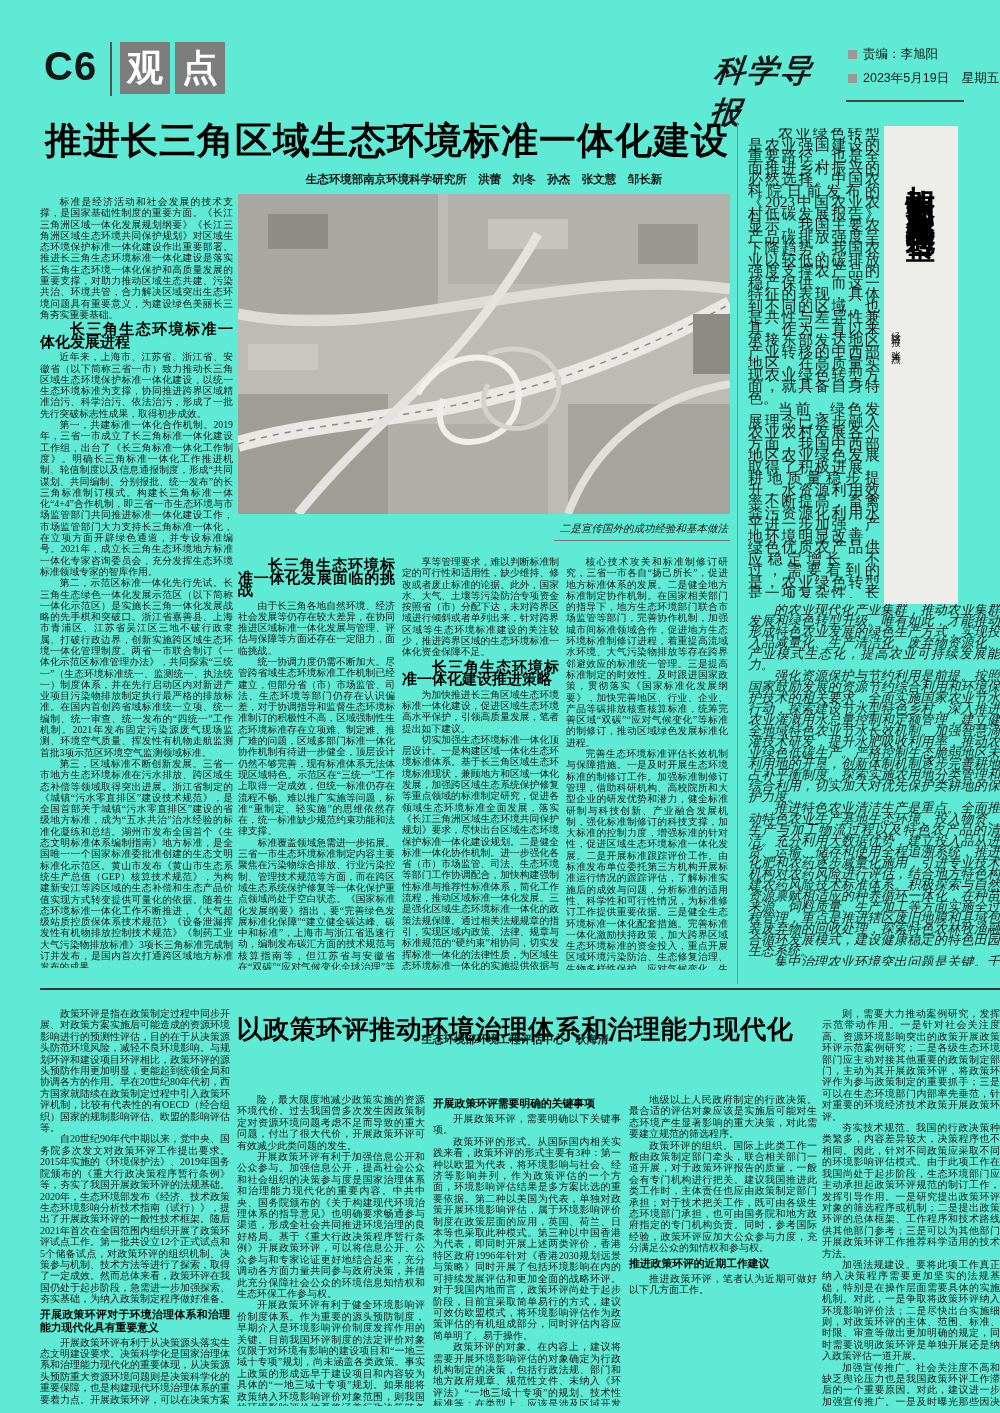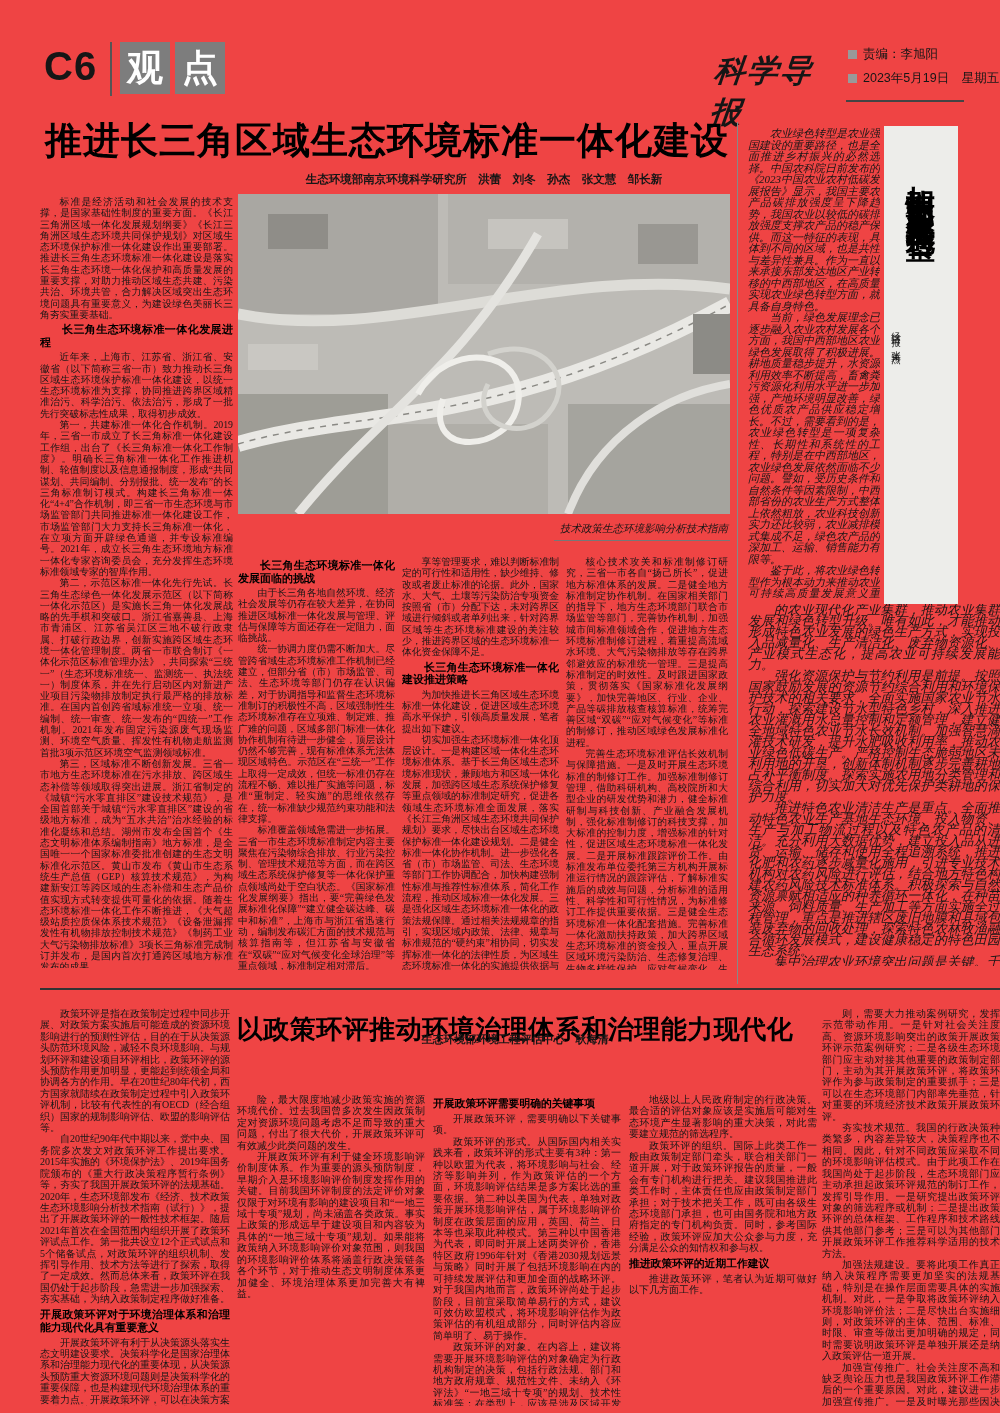--- a/index.html
+++ b/index.html
@@ -1,16 +1,16 @@
 <!DOCTYPE html>
 <html><head>
 <meta charset="utf-8">
 <style>
   html,body{margin:0;padding:0;background:#e9e9e7;}
-  .page{position:relative;width:1000px;height:1413px;background:#ef4444;margin:0 auto;
+  .page{position:relative;width:1000px;height:1413px;background:#5eead4;margin:0 auto;
         font-family:"Liberation Serif",serif;color:#161616;overflow:hidden;}
 
   
   .page-code{position:absolute;left:44px;top:44px;font-family:"Liberation Sans",sans-serif;
              font-weight:bold;font-size:40px;letter-spacing:1px;}
   .hdr-vline{position:absolute;left:110px;top:42px;width:2px;height:54px;background:#555;}
   .badges{position:absolute;left:120px;top:42px;display:flex;gap:5px;}
   .badge{width:50px;height:52px;background:#7d7d7d;color:#fff;font-family:"Liberation Sans",sans-serif;
          font-weight:bold;font-size:36px;display:flex;align-items:center;justify-content:center;}
   .masthead{position:absolute;left:712px;top:50px;width:130px;font-family:"DejaVu Serif",serif;
@@ -32,29 +32,29 @@
                font-size:11.5px;font-weight:bold;}
   .photo{position:absolute;left:238px;top:194px;width:492px;height:320px;overflow:hidden;}
   .photo-caption{position:absolute;left:238px;top:522px;width:492px;text-align:right;
                  font-style:italic;font-size:10.5px;}
   .photo-caption span{border-bottom:1px solid #777;padding:0 2px 4px 6px;display:inline-block;}
 
   .col{position:absolute;text-align:justify;overflow:hidden;}
   .col p{margin:0;text-indent:2em;}
   .col h4{margin:3px 0;font-family:"Liberation Sans",sans-serif;font-weight:bold;color:#000;}
   .main-col{font-size:9.8px;line-height:11.3px;}
-  .main-col h4{font-size:11px;line-height:12.5px;text-indent:2em;font-family:Liberation Serif, serif;}
+  .main-col h4{font-size:15px;line-height:12.5px;text-indent:2em;font-family:Liberation Serif, serif;}
   .col-left {left:40px; top:196px;width:193px;height:772px;}
   .col-a    {left:238px;top:556px;width:157px;height:414px;}
   .col-b    {left:402px;top:556px;width:157px;height:414px;}
   .col-c    {left:566px;top:556px;width:162px;height:414px;}
 
   
-  .side-top{left:748px;top:128px;width:132px;height:470px;font-style:italic;
-            font-size:11px;line-height:11.5px;}
+  .side-top{left:748px;top:128px;width:132px;height:470px;
+            font-size:15px;line-height:11.5px;}
   .side-bottom{left:748px;top:604px;width:252px;height:362px;font-style:italic;
                font-size:13px;line-height:11px;}
   .side-title-block{position:absolute;left:884px;top:126px;width:74px;height:478px;background:#ededea;}
   .side-title{position:absolute;left:50%;transform:translateX(-50%);top:36px;
               writing-mode:vertical-rl;text-orientation:upright;font-size:29px;font-weight:600;
               letter-spacing:4px;color:#000;font-family:"Liberation Serif",serif;}
   .side-attrib{position:absolute;left:5px;top:198px;writing-mode:vertical-rl;text-orientation:upright;
                font-size:9.5px;letter-spacing:2px;font-style:normal;}
 
   
@@ -113,21 +113,21 @@
       <path d="M0,250 C120,215 260,235 492,110" stroke="#8a8984" stroke-width="1.5" fill="none" stroke-dasharray="6 6"></path>
       <path d="M0,120 C150,150 320,70 492,95" stroke="#dddcd7" stroke-width="11" fill="none"></path>
       <path d="M60,320 C140,220 220,180 300,40" stroke="#e4e3df" stroke-width="9" fill="none"></path>
       <path d="M180,200 c30,-55 110,-45 100,10 c-8,48 -95,55 -75,-5" stroke="#efeeea" stroke-width="6" fill="none"></path>
       <path d="M250,160 c55,-20 90,25 60,60 c-25,30 -80,10 -60,-30" stroke="#d3d2cd" stroke-width="5" fill="none"></path>
       <path d="M330,320 C360,240 430,200 492,190" stroke="#e0dfdb" stroke-width="8" fill="none"></path>
       <rect x="455" y="120" width="37" height="60" fill="#8c8b86"></rect>
       <rect x="10" y="150" width="70" height="26" fill="#c9c7c2"></rect>
     </svg>
   </div>
-  <div class="photo-caption"><span>技术政策生态环境影响分析技术指南</span></div>
+  <div class="photo-caption"><span>二是宣传国外的成功经验和基本做法</span></div>
 
   <div class="col main-col col-left">
       <p>标准是经济活动和社会发展的技术支撑，是国家基础性制度的重要方面。《长江三角洲区域一体化发展规划纲要》《长江三角洲区域生态环境共同保护规划》对区域生态环境保护标准一体化建设作出重要部署。推进长三角生态环境标准一体化建设是落实长三角生态环境一体化保护和高质量发展的重要支撑，对助力推动区域生态共建、污染共治、环境共管，合力解决区域突出生态环境问题具有重要意义，为建设绿色美丽长三角夯实重要基础。</p>
       <h4>长三角生态环境标准一体化发展进程</h4>
       <p>近年来，上海市、江苏省、浙江省、安徽省（以下简称三省一市）致力推动长三角区域生态环境保护标准一体化建设，以统一生态环境标准为支撑，协同推进跨界区域精准治污、科学治污、依法治污，形成了一批先行突破标志性成果，取得初步成效。</p>
       <p>第一，共建标准一体化合作机制。2019年，三省一市成立了长三角标准一体化建设工作组，出台了《长三角标准一体化工作制度》。明确长三角标准一体化工作推进机制、轮值制度以及信息通报制度，形成“共同谋划、共同编制、分别报批、统一发布”的长三角标准制订模式。构建长三角标准一体化“4+4”合作机制，即三省一市生态环境与市场监管部门共同推进标准一体化建设工作，市场监管部门大力支持长三角标准一体化，在立项方面开辟绿色通道，并专设标准编号。2021年，成立长三角生态环境地方标准一体化专家咨询委员会，充分发挥生态环境标准领域专家的智库作用。</p>
       <p>第二，示范区标准一体化先行先试。长三角生态绿色一体化发展示范区（以下简称一体化示范区）是实施长三角一体化发展战略的先手棋和突破口。浙江省嘉善县、上海市青浦区、江苏省吴江区三地不破行政隶属、打破行政边界，创新实施跨区域生态环境一体化管理制度。两省一市联合制订《一体化示范区标准管理办法》，共同探索“三统一”（生态环境标准统一、监测统一、执法统一）制度体系，并在先行启动区内对新进产业项目污染物排放制定执行最严格的排放标准。在国内首创跨省域标准统一立项、统一编制、统一审查、统一发布的“四统一”工作机制。2021年发布固定污染源废气现场监测、环境空气质量、挥发性有机物走航监测首批3项示范区环境空气监测领域标准。</p>
       <p>第三，区域标准不断创新发展。三省一市地方生态环境标准在污水排放、跨区域生态补偿等领域取得突出进展。浙江省制定的《城镇“污水零直排区”建设技术规范》，是全国首部关于城镇“污水零直排区”建设的省级地方标准，成为“五水共治”治水经验的标准化凝练和总结。湖州市发布全国首个《生态文明标准体系编制指南》地方标准，是全国唯一一个国家标准委批准创建的生态文明标准化示范区。黄山市发布《黄山市生态系统生产总值（GEP）核算技术规范》，为构建新安江等跨区域的生态补偿和生态产品价值实现方式转变提供可量化的依据。随着生态环境标准一体化工作不断推进，《大气超级站质控质保体系技术规范》《设备泄漏挥发性有机物排放控制技术规范》《制药工业大气污染物排放标准》3项长三角标准完成制订并发布，是国内首次打通跨区域地方标准发布的成果。</p>
     </div>
   <div class="col main-col col-a">
@@ -163,26 +163,27 @@
       <p>的农业现代化产业集群，推动农业集群发展和绿色转型升级。唯有如此，才能推动形成特色农业发展的绿色生产方式，实现投入品减量化、生产清洁化、废弃物资源化、产业模式生态化，提高农业可持续发展能力。</p>
       <p>强化资源保护与节约利用是前提。按照国家鼓励发展的资源节约综合利用和环境保护技术的相关要求，全面实施国家农业节水行动，探索建设节水型特色乡村，深入推进农业灌溉用水总量控制和定额管理，建立健全地域特色农业节水长效机制。加强智慧滴灌技术研发，提升水肥吸收利用率，推动农业绿色低碳生产。严格控制生态脆弱地区未利用地的开垦，创新体制机制逐步完善耕地占补平衡制度。探索实施农用地分类管理和综合利用，切实加大对优先保护类耕地的保护力度。</p>
       <p>推进特色农业清洁生产是重点。全面推动特色农业生产基地生态环境、投入物资、生产与加工物流过程以及特色农产品的清洁。充分利用大数据优势，建立投入品从进货、运输、储存和使用全程追溯系统，推进化肥和农药逐步减量化施用，引进专业技术机构对农药风险进行评估，结合地方特色构建农药风险技术标准体系。积极探索与自然资源禀赋相适应的种养循环一体化，在种苗来源、饲料质量、生产加工等方面实施全过程管理，重点是推进辖区废旧地膜和县域包装废弃物的回收处理，探索特色农林牧渔融合循环发展模式，建设健康稳定的特色田园生态系统。</p>
       <p>集中治理农业环境突出问题是关键。千方百计保护现有耕地，大力实施土壤污染防治行动计划，组织专业机构集中开展土壤污染状况评查，建立农业耕地分级分类数据库，为有序推进分类治理、有效修复和高效使用打下坚实基础。充分利用环保大督察的倒逼机制，加快环境监测和执法逐步向农村延伸，重点监测高污染行业企业的排放，严禁未经达标处理的城镇污水和其他污染物进入农业农村，强化全区域范围内的经常性执法监管，保护好农业生产生态环境。</p>
     </div>
 
   <div class="bottom-headline">以政策环评推动环境治理体系和治理能力现代化</div>
   <div class="bottom-byline">生态环境部环境工程评估中心　耿海清</div>
   <div class="col b-col bcol-1">
       <p>政策环评是指在政策制定过程中同步开展、对政策方案实施后可能造成的资源环境影响进行的预测性评估，目的在于从决策源头防范环境风险，减轻不良环境影响。与规划环评和建设项目环评相比，政策环评的源头预防作用更加明显，更能起到统领全局和协调各方的作用。早在20世纪80年代初，西方国家就陆续在政策制定过程中引入政策环评机制，比较有代表性的有OECD（经合组织）国家的规制影响评估、欧盟的影响评估等。</p>
-      <p>自20世纪90年代中期以来，党中央、国务院多次发文对政策环评工作提出要求。2015年实施的《环境保护法》、2019年国务院颁布的《重大行政决策程序暂行条例》等，夯实了我国开展政策环评的法规基础。2020年，生态环境部发布《经济、技术政策生态环境影响分析技术指南（试行）》，提出了开展政策环评的一般性技术框架。随后2021年首次在全国范围内组织开展了政策环评试点工作。第一批共设立12个正式试点和5个储备试点，对政策环评的组织机制、发挥引导作用、技术方法等进行了探索，取得了一定成效。然而总体来看，政策环评在我国仍处于起步阶段，急需进一步加强探索、夯实基础，为纳入政策制定程序做好准备。</p>
+      <p>自20世纪90年代中期以来，党中央、国务院多次发文对政策环评工作提出要求。2015年实施的《环境保护法》、2019年国务院颁布的《重大行政决策程序暂行条例》等，夯实了我国开展政策环评的法规基础。2020年，生态环境部发布《经济、技术政策生态环境影响分析技术指南（试行）》，提出了开展政策环评的一般性技术框架。随后2021年首次在全国范围内组织开展了政策环评试点工作。第一批共设立12个正式试点和5个储备试点，对政策环评的组织机制、决策参与机制、技术方法等进行了探索，取得了一定成效。然而总体来看，政策环评在我国仍处于起步阶段，急需进一步加强探索、夯实基础，为纳入政策制定程序做好准备。</p>
       <h4>开展政策环评对于环境治理体系和治理能力现代化具有重要意义</h4>
       <p>开展政策环评有利于从决策源头落实生态文明建设要求。决策科学化是国家治理体系和治理能力现代化的重要体现，从决策源头预防重大资源环境问题则是决策科学化的重要保障，也是构建现代环境治理体系的重要着力点。开展政策环评，可以在决策方案形成伊始就纳入生态文明建设要求，有效预防环境风</p>
     </div>
   <div class="col b-col bcol-2">
       <p>险，最大限度地减少政策实施的资源环境代价。过去我国曾多次发生因政策制定对资源环境问题考虑不足而导致的重大问题，付出了很大代价，开展政策环评可有效减少此类问题的发生。</p>
+      <p>开展政策环评有利于加强信息公开和公众参与。加强信息公开，提高社会公众和社会组织的决策参与度是国家治理体系和治理能力现代化的重要内容。中共中央、国务院颁布的《关于构建现代环境治理体系的指导意见》也明确要求畅通参与渠道，形成全社会共同推进环境治理的良好格局。基于《重大行政决策程序暂行条例》开展政策环评，可以将信息公开、公众参与和专家论证更好地结合起来，充分调动各方面力量共同参与政府决策，并借此充分保障社会公众的环境信息知情权和生态环保工作参与权。</p>
       <p>开展政策环评有利于健全环境影响评价制度体系。作为重要的源头预防制度，早期介入是环境影响评价制度发挥作用的关键。目前我国环评制度的法定评价对象仅限于对环境有影响的建设项目和“一地三域十专项”规划，尚未涵盖各类政策。事实上政策的形成远早于建设项目和内容较为具体的“一地三域十专项”规划。如果能将政策纳入环境影响评价对象范围，则我国的环境影响评价体系将涵盖行政决策链条各个环节，对于推动生态文明制度体系更加健全、环境治理体系更加完善大有裨益。</p>
     </div>
   <div class="col b-col bcol-3">
       <h4>开展政策环评需要明确的关键事项</h4>
       <p>开展政策环评，需要明确以下关键事项。</p>
       <p>政策环评的形式。从国际国内相关实践来看，政策环评的形式主要有3种：第一种以欧盟为代表，将环境影响与社会、经济等影响并列，作为政策评估的一个方面，环境影响评估结果是多方案比选的重要依据。第二种以美国为代表，单独对政策开展环境影响评估，属于环境影响评价制度在政策层面的应用，英国、荷兰、日本等也采取此种模式。第三种以中国香港为代表，即同时开展上述两类评价，香港特区政府1996年针对《香港2030规划远景与策略》同时开展了包括环境影响在内的可持续发展评估和更加全面的战略环评。对于我国内地而言，政策环评尚处于起步阶段，目前宜采取简单易行的方式，建议可效仿欧盟模式，将环境影响评估作为政策评估的有机组成部分，同时评估内容应简单明了、易于操作。</p>
       <p>政策环评的对象。在内容上，建议将需要开展环境影响评估的对象确定为行政机构制定的决策，包括行政法规、部门和地方政府规章、规范性文件、未纳入《环评法》“一地三域十专项”的规划、技术性标准等；在类型上，应该是涉及区域开发和建设行为的经济政策和技术政策；在层级上，应包括国务院有关部门和</p>
     </div>
   <div class="col b-col bcol-4">
       <p>地级以上人民政府制定的行政决策。最合适的评估对象应该是实施后可能对生态环境产生显著影响的重大决策，对此需要建立规范的筛选程序。</p>

